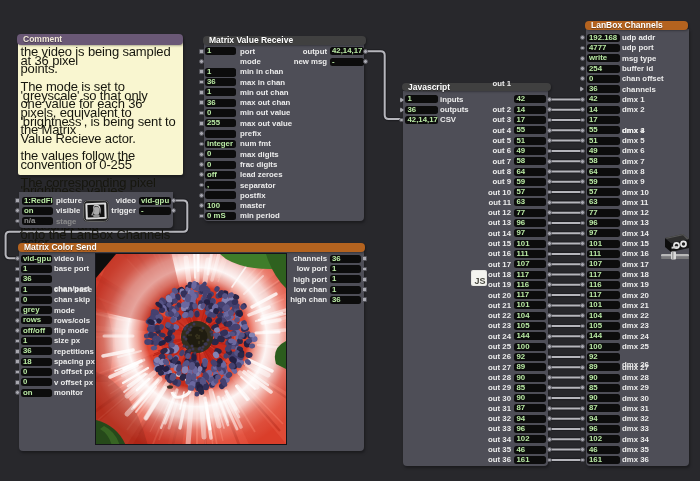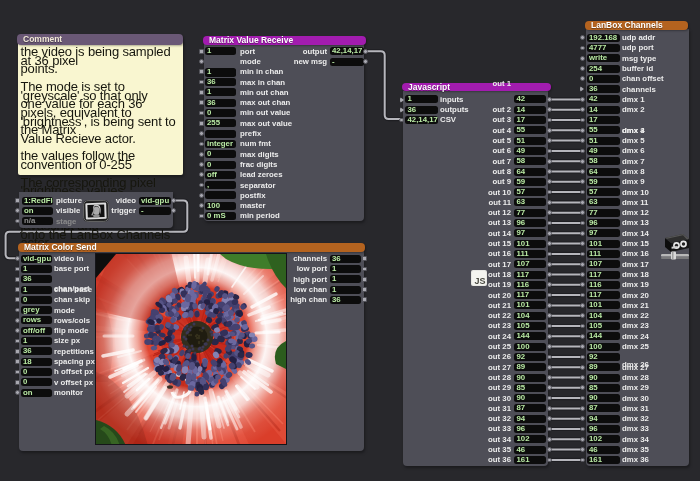--- a/index.html
+++ b/index.html
@@ -4,21 +4,21 @@
 html,body{margin:0;padding:0}
 #cv{position:relative;width:700px;height:481px;background:#28282c;overflow:hidden;
     font-family:"Liberation Sans",sans-serif;}
 .actor{position:absolute;background:#4e4e57;border-radius:0 0 4px 4px;box-shadow:1px 2px 3px rgba(0,0,0,0.35);}
 .hdr{position:absolute;border-radius:4px;color:#fff;font-weight:bold;font-size:8.5px;
      line-height:9.5px;padding-left:6px;box-sizing:border-box;white-space:nowrap;
      text-shadow:0 1px 1px rgba(0,0,0,.4);
      background-image:linear-gradient(rgba(255,255,255,.18),rgba(255,255,255,0) 45%,rgba(0,0,0,.12));
      box-shadow:1px 1px 2px rgba(0,0,0,0.3);}
 .hdr.or{background:#b4631f;}
-.hdr.pu{background:#a21caf;}
+.hdr.pu{background:#404040;}
 .hdr.cm{background:#6a5876;color:#f2ead8;}
 .vb{position:absolute;height:8px;background:#0c0c0c;border-radius:2.5px;color:#b9eaa4;
     font-size:7.8px;font-weight:bold;line-height:8.5px;padding-left:2.5px;
     box-sizing:border-box;overflow:hidden;white-space:nowrap;}
 .vb.gr{color:#909090;}
 .lb{position:absolute;color:#ececec;font-size:7.8px;font-weight:bold;line-height:9px;
     white-space:nowrap;}
 .lb.dim{color:#8b8b8b;}
 .lb.r{text-align:right;}
 .cn{position:absolute;width:4.8px;height:4.8px;background:#a8a8b0;border-radius:50%;

